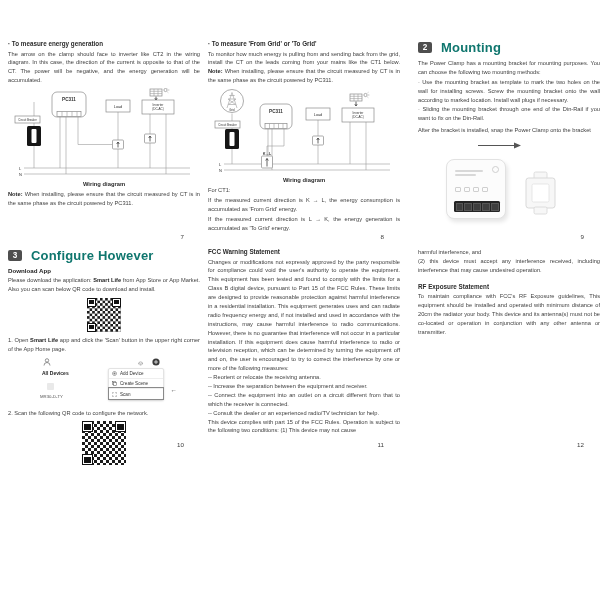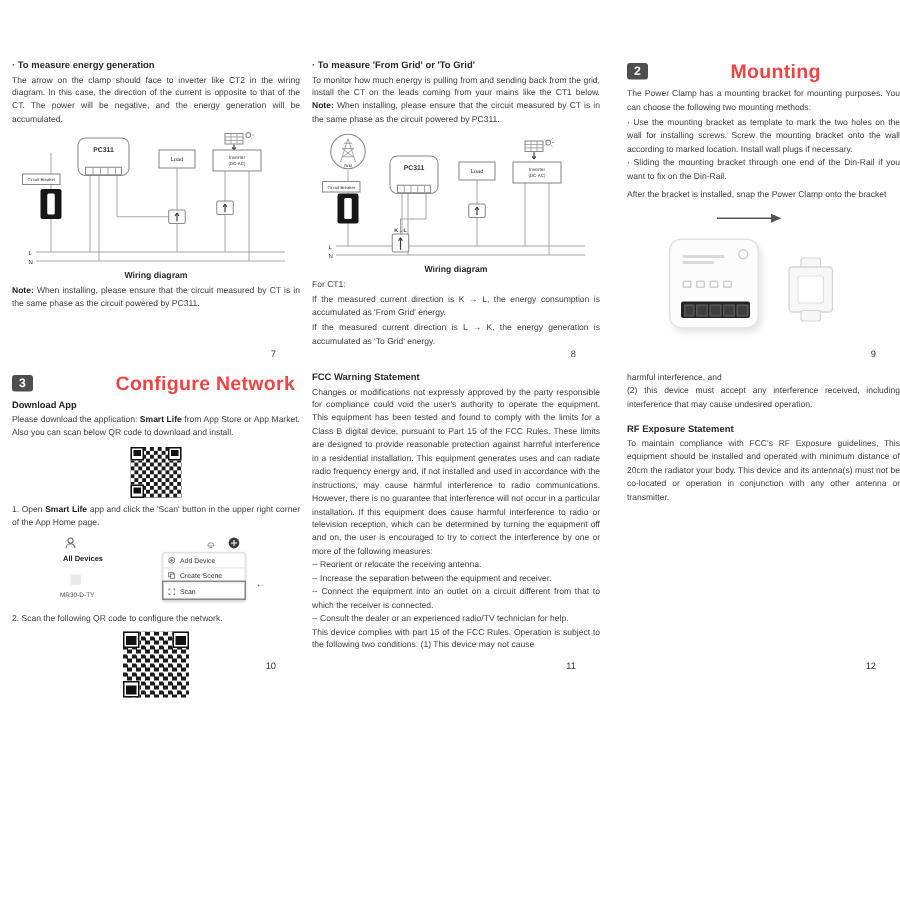--- a/index.html
+++ b/index.html
@@ -18,21 +18,21 @@
 
   .bullet-title { font-size:6.3px; font-weight:bold; color:#2b2b2b; margin:0 0 2.5px; }
   .body-text { font-size:5.7px; line-height:1.56; text-align:justify; margin:0 0 3px; color:#3f3f3f; }
   .body-text b { color:#1f1f1f; }
   .caption { font-size:5.8px; font-weight:bold; text-align:center; color:#2b2b2b; margin:1px 0 3px; }
   .page-num { position:absolute; right:16px; bottom:2px; font-size:6.2px; color:#3a3a3a; }
 
   .sec-head { display:flex; align-items:center; gap:9px; margin:0 0 4px; }
   .sec-badge { min-width:14px; height:11.5px; padding:0 1px; background:#4e4e4e; color:#fff;
     border-radius:2px; font-size:8.2px; font-weight:bold; display:flex; align-items:center; justify-content:center; }
-  .sec-title { font-size:13px; font-weight:bold; color:#ef4444; letter-spacing:0.2px;margin-left:46px; }
+  .sec-title { font-size:13px; font-weight:bold; color:#0f766e; letter-spacing:0.2px; }
   .sub-head { font-size:6.2px; font-weight:bold; color:#242424; margin:1px 0 2px; }
 
   svg.diagram { display:block; margin:1px auto 0; }
   svg text { font-family:"Liberation Sans", sans-serif; fill:#333; }
   .wire { stroke:#9c9c9c; stroke-width:0.6; fill:none; }
   .box  { fill:#ffffff; stroke:#8a8a8a; stroke-width:0.7; }
   .clampb { fill:#161616; stroke:none; }
   .arr { stroke:#3c3c3c; stroke-width:0.8; fill:none; }
 
   .qr { position:relative; margin:4px auto;
@@ -222,21 +222,21 @@
       <rect x="8" y="13" width="17" height="18" rx="1.5" fill="#ffffff" stroke="#e1e1e1" stroke-width="0.8"></rect>
       <rect x="10" y="36" width="13" height="7" rx="1.5" fill="#f7f7f7" stroke="#d5d5d5" stroke-width="0.8"></rect>
     </svg>
   </div>
   <div class="page-num">9</div>
 </div>
 
 <div class="page" id="p10">
   <div class="sec-head">
     <div class="sec-badge">3</div>
-    <div class="sec-title">Configure Network</div>
+    <div class="sec-title">Configure However</div>
   </div>
   <div class="sub-head">Download App</div>
   <p class="body-text"><span>Please download the application: </span><b>Smart Life</b><span> from App Store or App Market. Also you can scan below QR code to download and install.</span></p>
   <div class="qr small">
     <span class="f tl">
         <i></i>
       </span>
     <span class="f tr">
         <i></i>
       </span>

